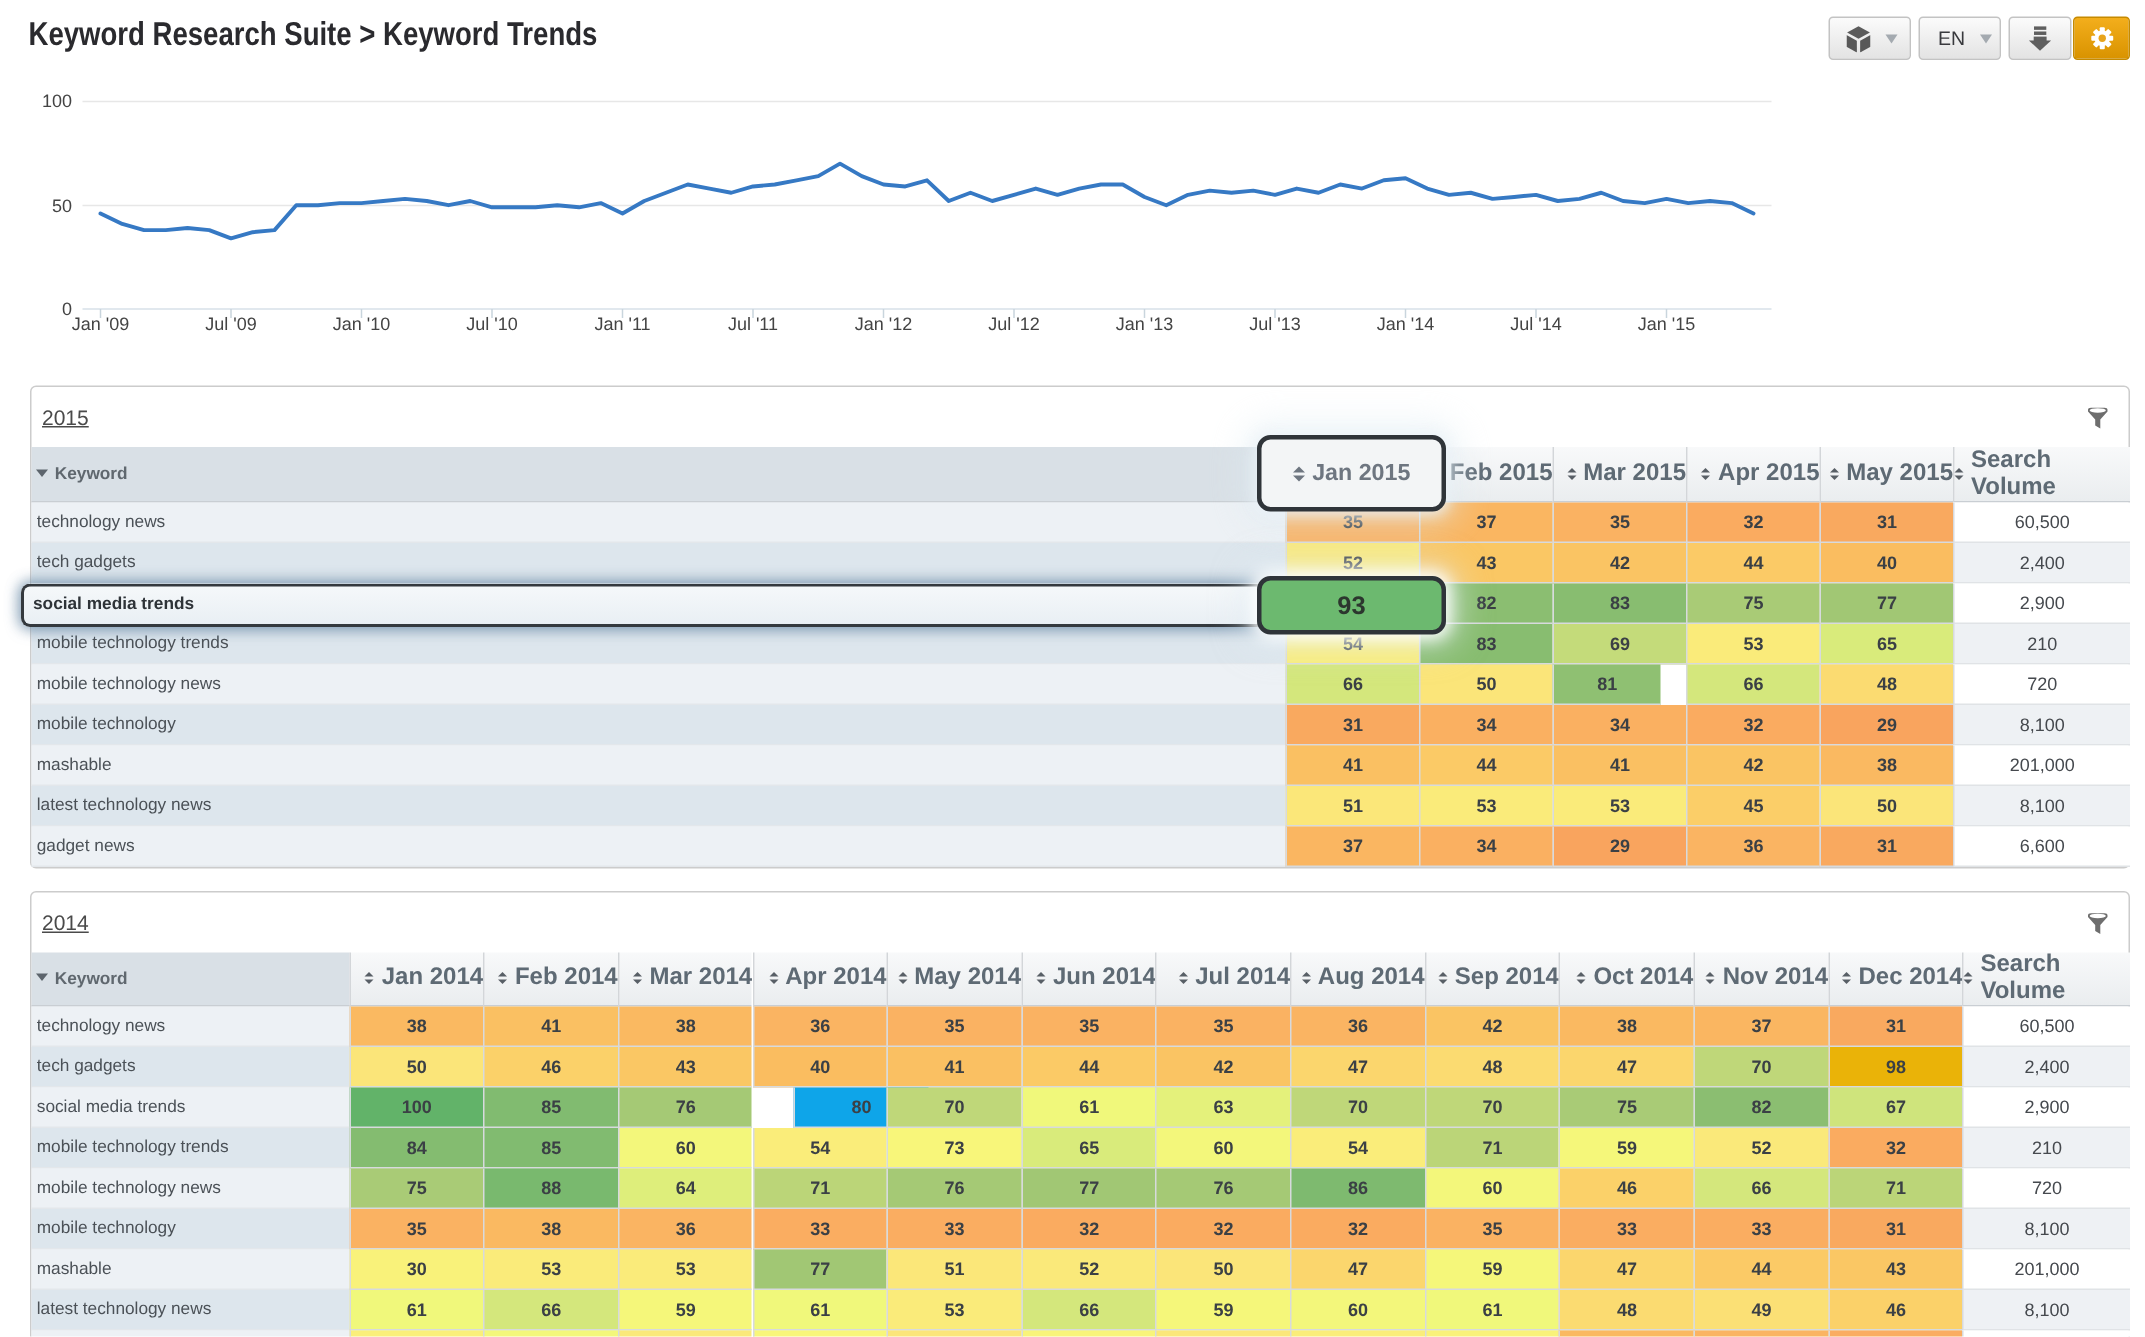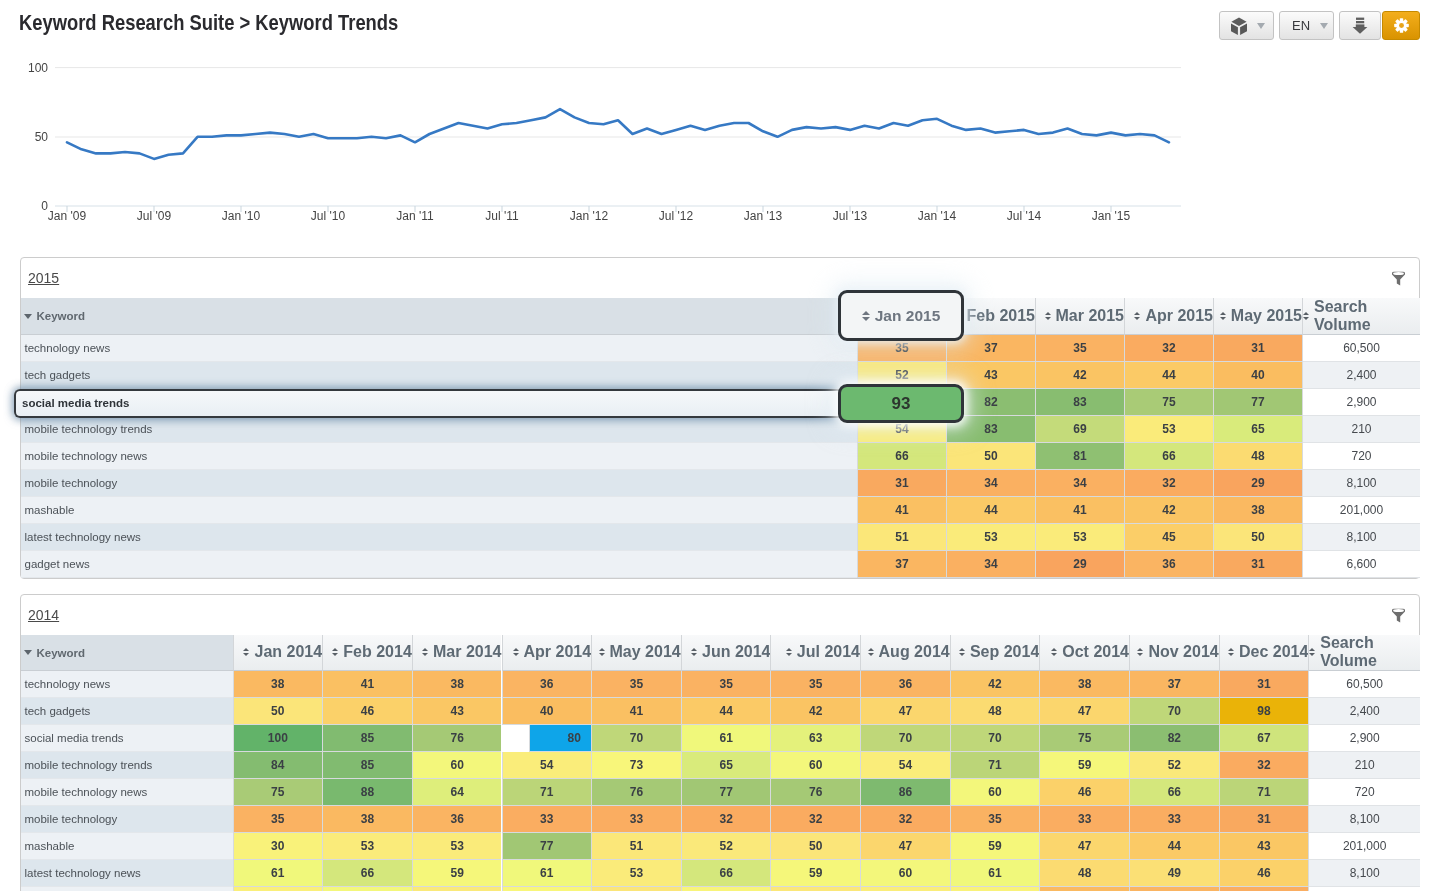--- a/index.html
+++ b/index.html
@@ -119,21 +119,21 @@
 <div class="kwc" style="left:20.5px;top:415.5px;width:836.5px;height:27.0px;background:#dde6ed">mobile technology trends</div>
 <div class="hc" style="left:857.0px;top:415.5px;width:89.0px;height:27.0px;background:rgb(250,237,122)">54</div>
 <div class="hc" style="left:946.0px;top:415.5px;width:89.0px;height:27.0px;background:rgb(136,189,112)">83</div>
 <div class="hc" style="left:1035.0px;top:415.5px;width:89.0px;height:27.0px;background:rgb(196,219,122)">69</div>
 <div class="hc" style="left:1124.0px;top:415.5px;width:89.0px;height:27.0px;background:rgb(250,235,122)">53</div>
 <div class="hc" style="left:1213.0px;top:415.5px;width:89.0px;height:27.0px;background:rgb(217,235,123)">65</div>
 <div class="svc" style="left:1302.0px;top:415.5px;width:118.0px;height:27.0px;background:#eef1f4">210</div>
 <div class="kwc" style="left:20.5px;top:442.5px;width:836.5px;height:27.0px;background:#edf1f5">mobile technology news</div>
 <div class="hc" style="left:857.0px;top:442.5px;width:89.0px;height:27.0px;background:rgb(212,231,124)">66</div>
 <div class="hc" style="left:946.0px;top:442.5px;width:89.0px;height:27.0px;background:rgb(251,229,121)">50</div>
-<div class="hc" style="left:1035.0px;top:442.5px;width:89.0px;height:27.0px;background:rgb(143,192,114)">81</div>
+<div class="hc" style="left:1035.0px;top:442.5px;width:72px;height:27.0px;background:rgb(143,192,114)">81</div>
 <div class="hc" style="left:1124.0px;top:442.5px;width:89.0px;height:27.0px;background:rgb(212,231,124)">66</div>
 <div class="hc" style="left:1213.0px;top:442.5px;width:89.0px;height:27.0px;background:rgb(251,219,113)">48</div>
 <div class="svc" style="left:1302.0px;top:442.5px;width:118.0px;height:27.0px;background:#ffffff">720</div>
 <div class="kwc" style="left:20.5px;top:469.5px;width:836.5px;height:27.0px;background:#dde6ed">mobile technology</div>
 <div class="hc" style="left:857.0px;top:469.5px;width:89.0px;height:27.0px;background:rgb(249,169,95)">31</div>
 <div class="hc" style="left:946.0px;top:469.5px;width:89.0px;height:27.0px;background:rgb(250,176,97)">34</div>
 <div class="hc" style="left:1035.0px;top:469.5px;width:89.0px;height:27.0px;background:rgb(250,176,97)">34</div>
 <div class="hc" style="left:1124.0px;top:469.5px;width:89.0px;height:27.0px;background:rgb(250,171,96)">32</div>
 <div class="hc" style="left:1213.0px;top:469.5px;width:89.0px;height:27.0px;background:rgb(249,164,94)">29</div>
 <div class="svc" style="left:1302.0px;top:469.5px;width:118.0px;height:27.0px;background:#eef1f4">8,100</div>

